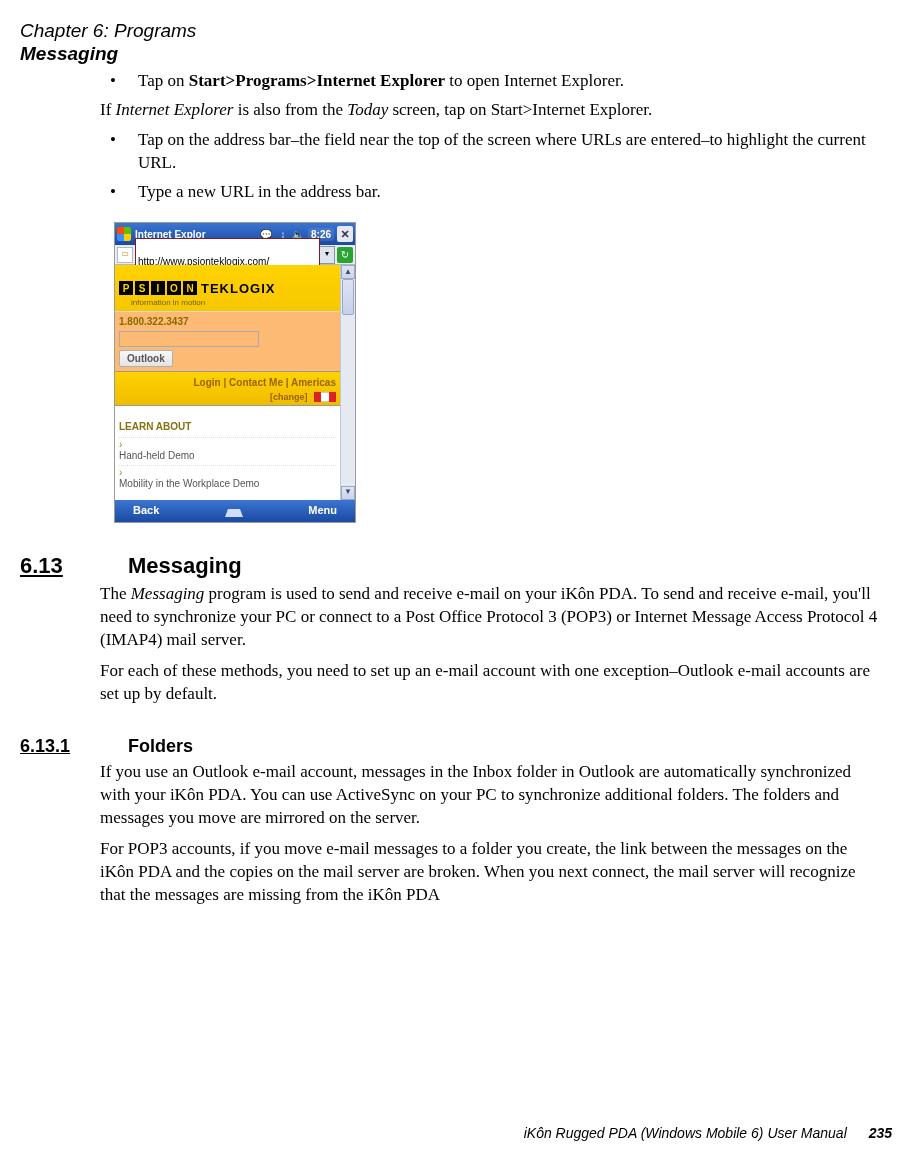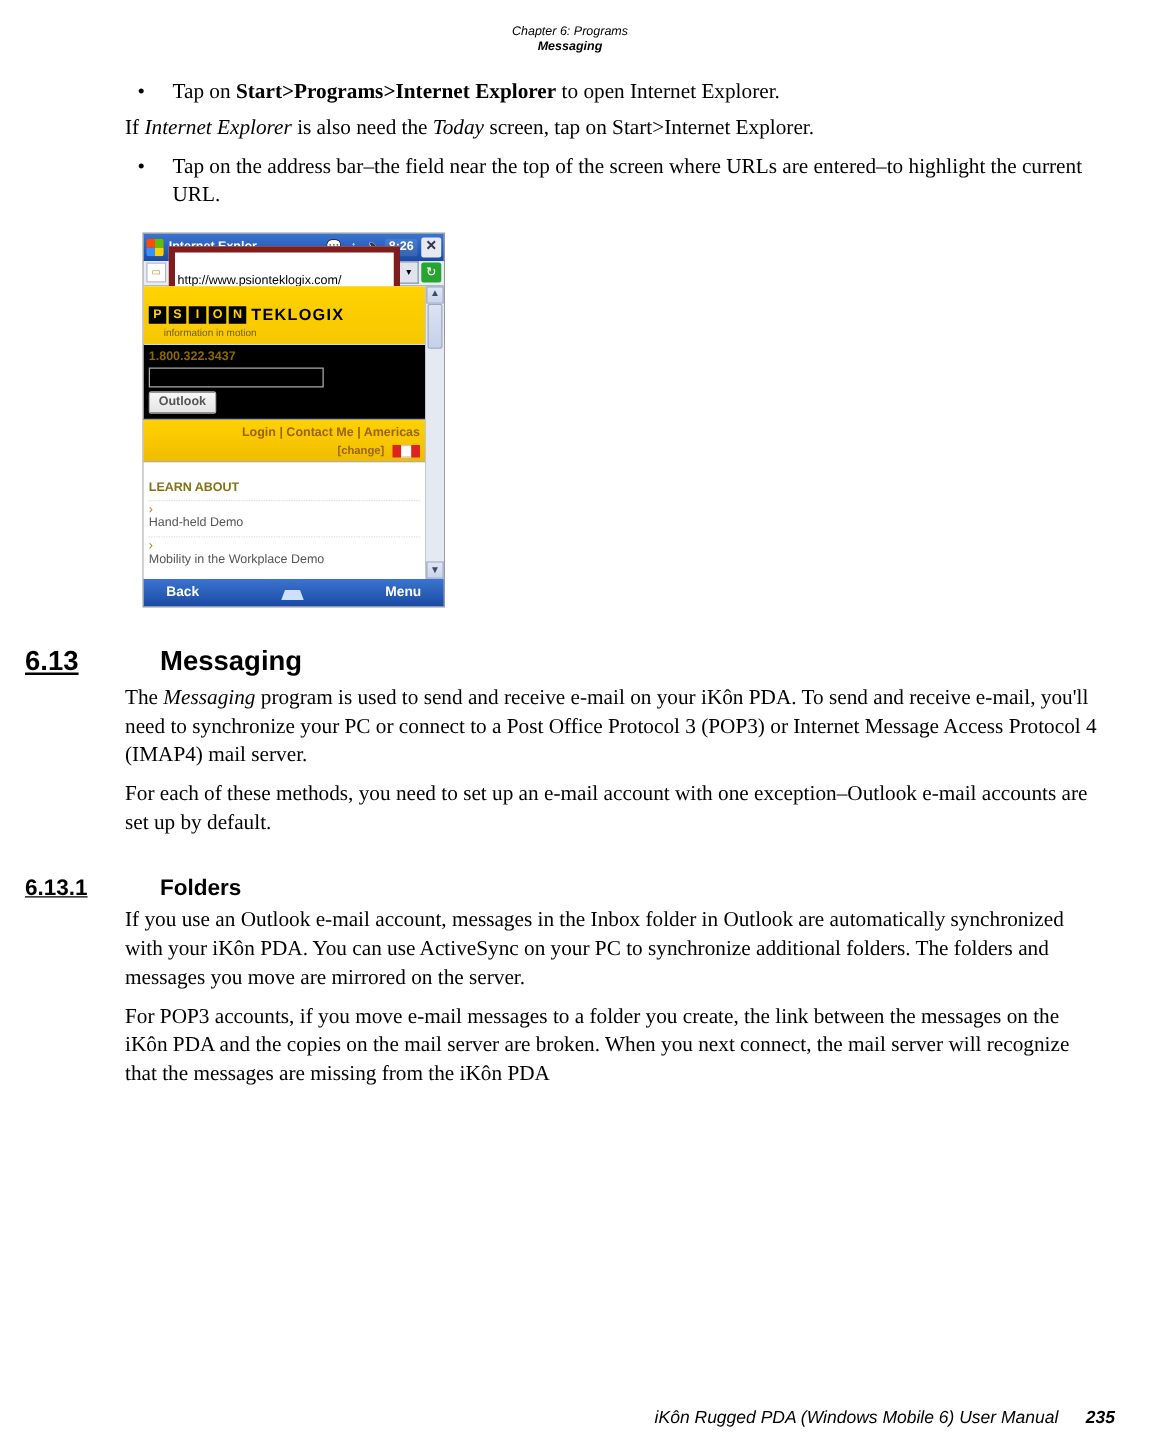--- a/index.html
+++ b/index.html
@@ -12,25 +12,25 @@
     line-height: 1.35;
     width: 920px;
   }
   .page {
     padding: 20px 28px 30px 20px;
     box-sizing: border-box;
     position: relative;
     min-height: 1161px;
   }
   .hdr {
-    text-align: center;
+    text-align: left;
     font-family: "Trebuchet MS", Arial, sans-serif;
     font-style: italic;
-    font-size: 10px;
-    margin-bottom: 18px;
+    font-size: 19px;
+    margin-bottom: 4px;
     line-height: 1.2;
   }
   .hdr-line2 { font-weight: bold; }
   .content {
     padding-left: 80px;
     padding-right: 10px;
   }
   ul.bullets {
     list-style: none;
     margin: 0;
@@ -139,21 +139,21 @@
     background: #fff;
     border: 1px solid #b0b8c8;
     font-size: 8px;
     display: flex; align-items: center; justify-content: center;
     color: #b89020;
     margin-right: 2px;
   }
   .addr-input {
     flex: 1;
     height: 16px;
-    border: 5px solid #7f1d1d;
+    border: 1px solid #7f1d1d;
     background: #fff;
     font-size: 10px;
     padding: 16px 2px;
     box-sizing: border-box;
     line-height: 14px;
   }
   .addr-dd {
     width: 14px; height: 16px;
     border: 1px solid #8a94a8;
     border-left: none;
@@ -221,21 +221,21 @@
     letter-spacing: 1px;
     font-weight: bold;
   }
   .brand-tag {
     position: absolute;
     left: 16px; bottom: 2px;
     font-size: 8px;
     color: #706018;
   }
   .phonebar {
-    background: #000000;
+    background: #fdba74;
     border-top: 1px solid #d8d8d8;
     border-bottom: 1px solid #999;
     padding: 3px 4px 4px 4px;
     font-size: 10px;
     color: #8a6a00;
     font-weight: bold;
   }
   .phone-txt {
     height: 16px; width: 140px;
     border: 1px solid #aaa;
@@ -344,24 +344,25 @@
     <div class="hdr-line2">Messaging</div>
   </div>
 
   <div class="content">
     <ul class="bullets">
       <li>
         <span>Tap on </span><span class="bold">Start&gt;Programs&gt;Internet Explorer</span><span> to open Internet Explorer.</span>
       </li>
     </ul>
     <p>
-      <span>If </span><span class="it">Internet Explorer</span><span> is also need the </span><span class="it">Today</span><span> screen, tap on Start&gt;Internet Explorer.</span>
+      <span>If </span><span class="it">Internet Explorer</span><span> is also from the </span><span class="it">Today</span><span> screen, tap on Start&gt;Internet Explorer.</span>
     </p>
     <ul class="bullets">
       <li>Tap on the address bar–the field near the top of the screen where URLs are entered–to highlight the current URL.</li>
+      <li>Type a new URL in the address bar.</li>
     </ul>
 
     <div class="device">
       <div class="titlebar">
         <div class="winflag"></div>
         <div class="t-title">Internet Explor</div>
         <div class="t-icon">💬</div>
         <div class="t-icon">↕</div>
         <div class="t-icon">🔈</div>
         <div class="t-clock">8:26</div>

